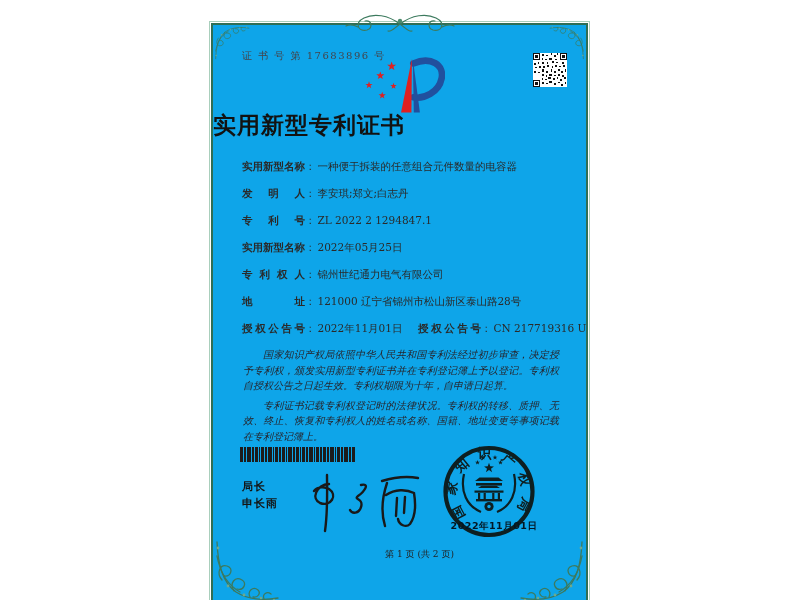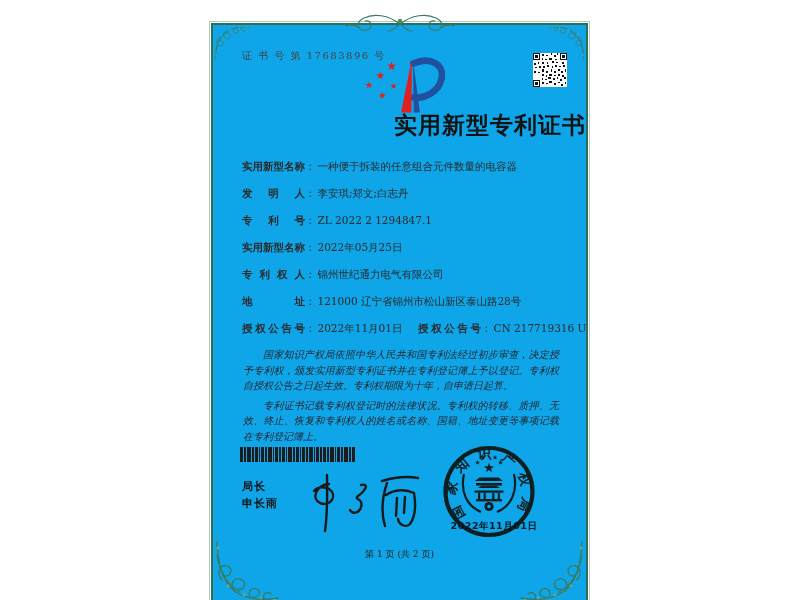--- a/index.html
+++ b/index.html
@@ -11,39 +11,39 @@
   .flourish{position:absolute;width:66px;height:66px;pointer-events:none;}
   .fl-bl{left:1px;bottom:1px;}
   .fl-br{right:1px;bottom:1px;transform:scaleX(-1);}
   .fl-tl{left:1px;top:1px;width:36px;height:36px;transform:scaleY(-1);}
   .fl-tr{right:1px;top:1px;width:36px;height:36px;transform:scale(-1,-1);}
   .top-scroll{position:absolute;left:50%;margin-left:-58px;top:-13px;width:116px;height:24px;}
   
   .cert-no{position:absolute;left:29px;top:24px;font-size:10px;letter-spacing:1.5px;color:#44444a;}
   .logo{position:absolute;left:146px;top:29px;width:86px;height:66px;}
   .qr{position:absolute;left:320px;top:28px;width:34px;height:34px;}
-  .title{position:absolute;left:0;top:85px;width:100%;text-align:right;
+  .title{position:absolute;left:0;top:85px;width:100%;text-align:left;
          font-size:23px;font-weight:700;letter-spacing:1px;color:#121212;}
   
   .fields{position:absolute;left:29px;top:134px;width:330px;font-size:10.5px;color:#2a2a2a;}
   .frow{line-height:15px;margin-bottom:12px;white-space:nowrap;position:relative;}
   .flabel{display:inline-block;width:63px;text-align:justify;text-align-last:justify;vertical-align:top;font-weight:bold;}
   .fcolon{display:inline-block;margin-right:2px;}
   .pair2{position:absolute;left:176px;top:0;}
   
   .legal{position:absolute;left:26px;top:318px;width:324px;font-size:10px;line-height:15.5px;
          font-style:italic;color:#26262e;}
   .legal p{margin:4px;text-indent:2em;text-align:justify;}
   
   .barcode{position:absolute;left:27px;top:422px;width:116px;height:15px;}
   .signer{position:absolute;left:29px;top:453px;font-family:"DejaVu Sans","Liberation Sans",sans-serif;
           font-weight:700;font-size:11px;line-height:17px;letter-spacing:1px;color:#141414;}
   .signature{position:absolute;left:85px;top:443px;width:135px;height:70px;}
   .seal{position:absolute;left:218px;top:407px;width:112px;height:118px;opacity:.95;mix-blend-mode:multiply;}
-  .page-info{position:absolute;left:0;top:523px;width:100%;text-align:center;font-size:9px;color:#222;}
+  .page-info{position:absolute;left:0;top:523px;width:100%;text-align:center;font-size:9px;color:#222;padding-left:20px;}
   .footer-note{position:absolute;left:0;top:576px;width:800px;text-align:center;font-size:10px;
                font-style:italic;letter-spacing:2px;color:#37373b;}
 </style>
 </head>
 <body>
 
 <div class="stage">
 
   <svg width="0" height="0" style="position:absolute">
     <defs>

